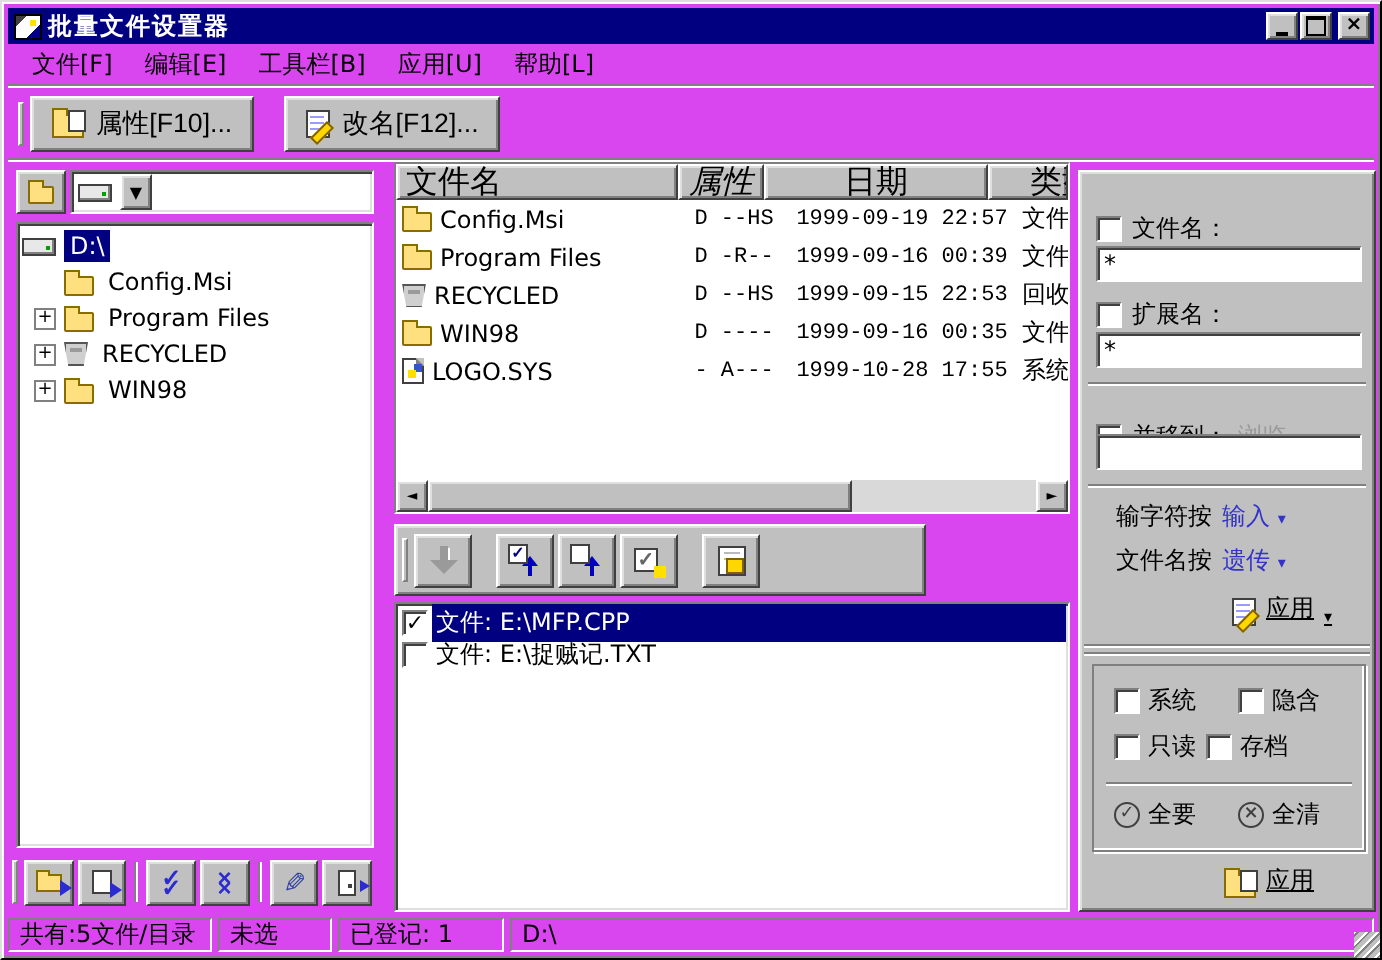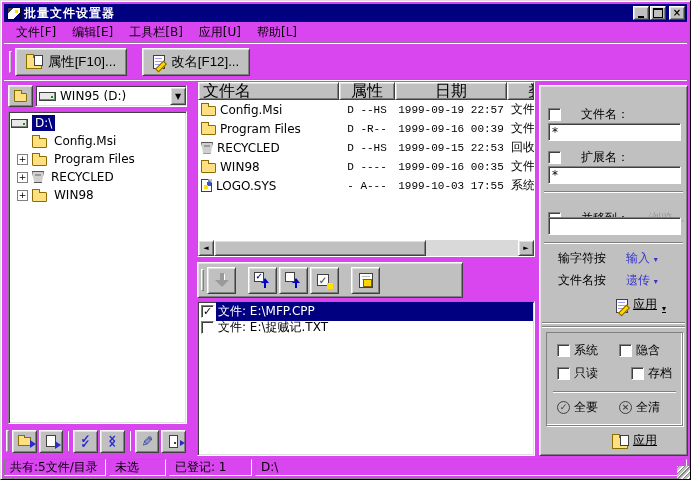--- a/index.html
+++ b/index.html
@@ -103,21 +103,21 @@
   .ic-door { width:9px; height:13px; background:#fff; border:1px solid #404040; }
   .ic-door::before { content:""; position:absolute; right:1px; top:6px; width:2px; height:2px; background:#404040; }
   .ic-door::after { content:""; position:absolute; right:-8px; top:4px; border-style:solid;
      border-width:3px 0 3px 5px; border-color:transparent transparent transparent #2b2bd0; }
 
   
   .file-list { position:absolute; left:196px; top:80px; width:338px; height:176px; display:flex; flex-direction:column; overflow:hidden; }
   .fl-head { display:flex; height:18px; flex:none; }
   .hcell { height:18px; display:flex; align-items:center; justify-content:center; font-size:16px; overflow:hidden; white-space:nowrap; }
   .hcell.c-name { width:141px; justify-content:flex-start; padding-left:4px; }
-  .hcell.c-attr { width:56px; }
+  .hcell.c-attr { width:43px;font-style:italic; }
   .hcell.c-date { width:112px; }
   .hcell.c-type { flex:1; justify-content:flex-start; padding-left:20px; }
   .fl-body { flex:1; background:#fff; overflow:hidden; }
   .frow { display:flex; align-items:center; height:19px; white-space:nowrap; }
   .fcell { overflow:hidden; }
   .f-name { width:141px; display:flex; align-items:center; gap:4px; padding-left:3px; }
   .f-attr { width:56px; font-family:"Liberation Mono","DejaVu Sans Mono",monospace; font-size:11px; text-align:center; }
   .f-date { width:112px; font-family:"Liberation Mono","DejaVu Sans Mono",monospace; font-size:11px; text-align:center; }
   .f-type { flex:1; padding-left:4px; white-space:nowrap; }
   .hscroll { height:16px; flex:none; display:flex; background:#d9d9d9; }
@@ -150,21 +150,21 @@
   
   .reg-list { position:absolute; left:196px; top:300px; width:338px; height:155px; overflow:hidden; padding:1px; }
   .rrow { display:flex; align-items:center; height:16px; }
   .cb { width:13px; height:13px; flex:none; background:#fff; border:1px solid; border-color:#808080 #fff #fff #808080;
      box-shadow: inset 1px 1px 0 #404040; font-size:11px; line-height:11px; text-align:center; font-weight:bold; }
   .rrow .cb { margin-left:2px; }
   .rlabel { flex:1; margin-left:2px; padding:1px 2px; white-space:nowrap; overflow:hidden; }
 
   
   .right-panel { position:absolute; left:538px; top:84px; width:149px; height:371px; }
-  .rp-row { position:absolute; left:8px; display:flex; align-items:center; gap:20px; white-space:nowrap; }
+  .rp-row { position:absolute; left:8px; display:flex; align-items:center; gap:5px; white-space:nowrap; }
   .rp-input { position:absolute; left:8px; width:133px; height:18px; font-family:"DejaVu Sans",sans-serif;
      font-size:12px; padding:0 3px; outline:none; background:#fff; border:1px solid; border-color:#808080 #fff #fff #808080;
      box-shadow: inset 1px 1px 0 #404040; }
   .lnk { color:#3333cc; }
   .lnk-dis { color:#9a9a9a; }
   .dd-arrow { font-size:8px; }
   .flatbtn { display:flex; align-items:flex-end; gap:5px; background:transparent; border:none; font-size:12px; font-family:inherit;text-decoration:underline; }
   .group { position:absolute; left:6px; top:246px; width:137px; height:94px; border:1px solid #808080;
      box-shadow: 1px 1px 0 #fff, inset -1px -1px 0 #fff; }
   .g-row { position:absolute; display:flex; align-items:center; gap:4px; }
@@ -213,21 +213,20 @@
       <span>改名[F12]...</span>
     </button>
   </div>
   <div class="etch toolbar-sep"></div>
 
   <button class="up-btn r">
     <span class="ic ic-folder" style="width:13px;height:9px;"></span>
   </button>
   <div class="combo sw">
     <span class="ic ic-drive"></span>
-    <span class="combo-text">WIN95 (D:)</span>
     <span class="combo-arrow r">▼</span>
   </div>
 
   <div class="tree sw">
     <div class="trow">
       <span class="ic ic-drive"></span>
       <span class="tlabel sel">D:\</span>
     </div>
     <div class="trow child">
       <span class="tspacer"></span>
@@ -318,21 +317,21 @@
         <span class="fcell f-attr">D ----</span>
         <span class="fcell f-date">1999-09-16 00:35</span>
         <span class="fcell f-type">文件</span>
       </div>
       <div class="frow">
         <span class="fcell f-name">
             <span class="ic ic-page ic-sysfile"></span>
             <span>LOGO.SYS</span>
           </span>
         <span class="fcell f-attr">- A---</span>
-        <span class="fcell f-date">1999-10-03 17:55</span>
+        <span class="fcell f-date">1999-10-28 17:55</span>
         <span class="fcell f-type">系统</span>
       </div>
     </div>
     <div class="hscroll">
       <span class="sc-btn r">◄</span>
       <span class="sc-thumb r"></span>
       <span class="sc-track"></span>
       <span class="sc-btn r">►</span>
     </div>
   </div>
@@ -416,21 +415,21 @@
         <span>系统</span>
       </div>
       <div class="g-row" style="left:72px; top:9px;">
         <span class="cb"></span>
         <span>隐含</span>
       </div>
       <div class="g-row" style="left:10px; top:32px;">
         <span class="cb"></span>
         <span>只读</span>
       </div>
-      <div class="g-row" style="left:84px; top:32px;">
+      <div class="g-row" style="left:56px; top:32px;">
         <span class="cb"></span>
         <span>存档</span>
       </div>
       <div class="g-sep"></div>
       <div class="g-row" style="left:10px; top:66px;">
         <span class="circle-ic">✓</span>
         <span>全要</span>
       </div>
       <div class="g-row" style="left:72px; top:66px;">
         <span class="circle-ic">×</span>

